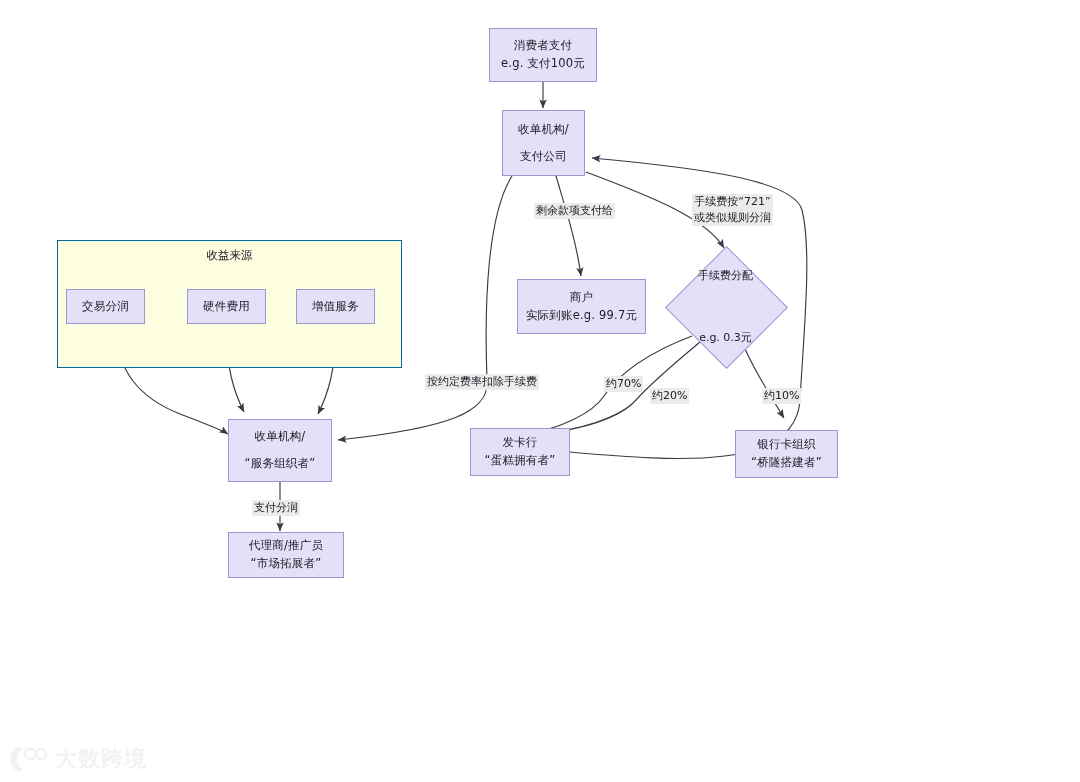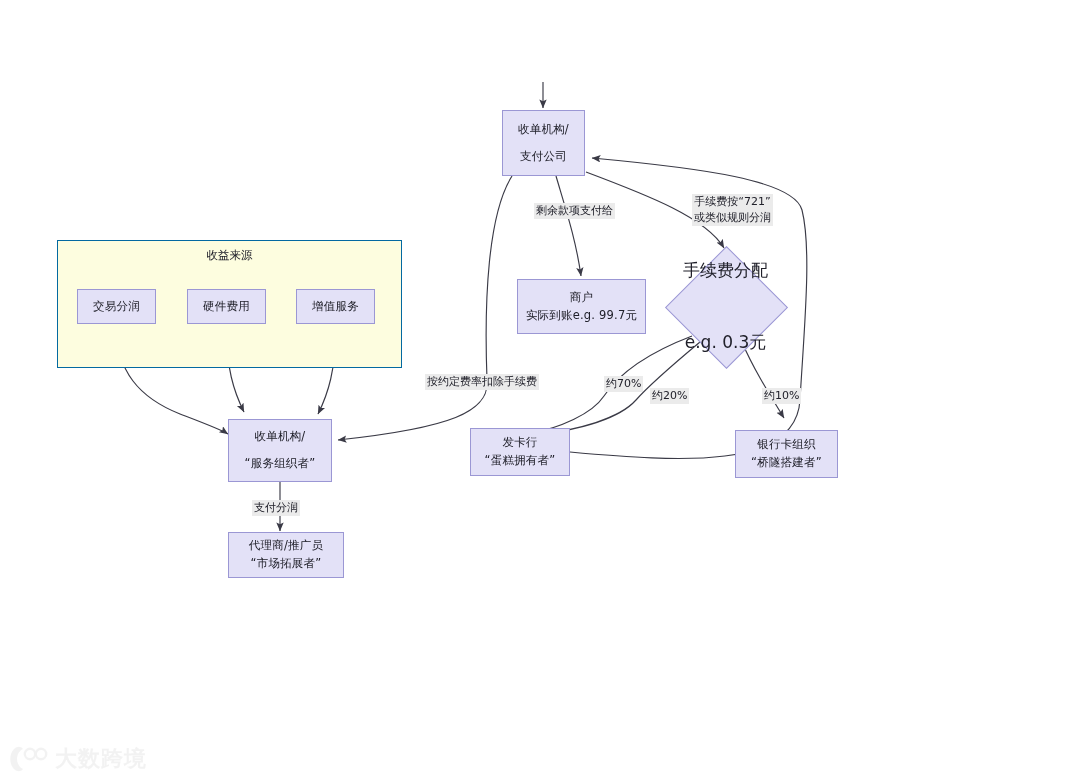--- a/index.html
+++ b/index.html
@@ -74,21 +74,21 @@
   }
   .diamond .dtext {
     position: absolute;
     left: 0; top: 0;
     width: 100%; height: 100%;
     display: flex;
     flex-direction: column;
     align-items: center;
     justify-content: center;
     text-align: center;
-    font-size: 17px;
+    font-size: 11px;
     line-height: 1.6;
     color: #20202a;
     gap: 44px;
   }
   .edge-label {
     position: absolute;
     background: #ebebeb;
     color: #20202a;
     font-size: 11px;
     line-height: 1.45;
@@ -150,20 +150,24 @@
       <path d="M226,324 C226,368 234,392 244,412"></path>
 
       <path d="M336,324 C336,370 328,394 318,414"></path>
     </g>
   </svg>
 
   <div class="group-box" style="left:57px; top:240px; width:345px; height:128px;">
     <div class="group-title">收益来源</div>
   </div>
 
+  <div class="node" style="left:489px; top:28px; width:108px; height:54px;">
+    <span class="ln">消费者支付</span>
+    <span class="ln">e.g. 支付100元</span>
+  </div>
 
   <div class="node wide-gap" style="left:502px; top:110px; width:83px; height:66px;">
     <span class="ln">收单机构/</span>
     <span class="ln">支付公司</span>
   </div>
 
   <div class="node" style="left:517px; top:279px; width:129px; height:55px;">
     <span class="ln">商户</span>
     <span class="ln">实际到账e.g. 99.7元</span>
   </div>
@@ -189,21 +193,21 @@
   <div class="node wide-gap" style="left:228px; top:419px; width:104px; height:63px;">
     <span class="ln">收单机构/</span>
     <span class="ln">“服务组织者”</span>
   </div>
 
   <div class="node" style="left:228px; top:532px; width:116px; height:46px;">
     <span class="ln">代理商/推广员</span>
     <span class="ln">“市场拓展者”</span>
   </div>
 
-  <div class="node" style="left:77px; top:289px; width:79px; height:35px;">
+  <div class="node" style="left:66px; top:289px; width:79px; height:35px;">
     <span class="ln">交易分润</span>
   </div>
 
   <div class="node" style="left:187px; top:289px; width:79px; height:35px;">
     <span class="ln">硬件费用</span>
   </div>
 
   <div class="node" style="left:296px; top:289px; width:79px; height:35px;">
     <span class="ln">增值服务</span>
   </div>

